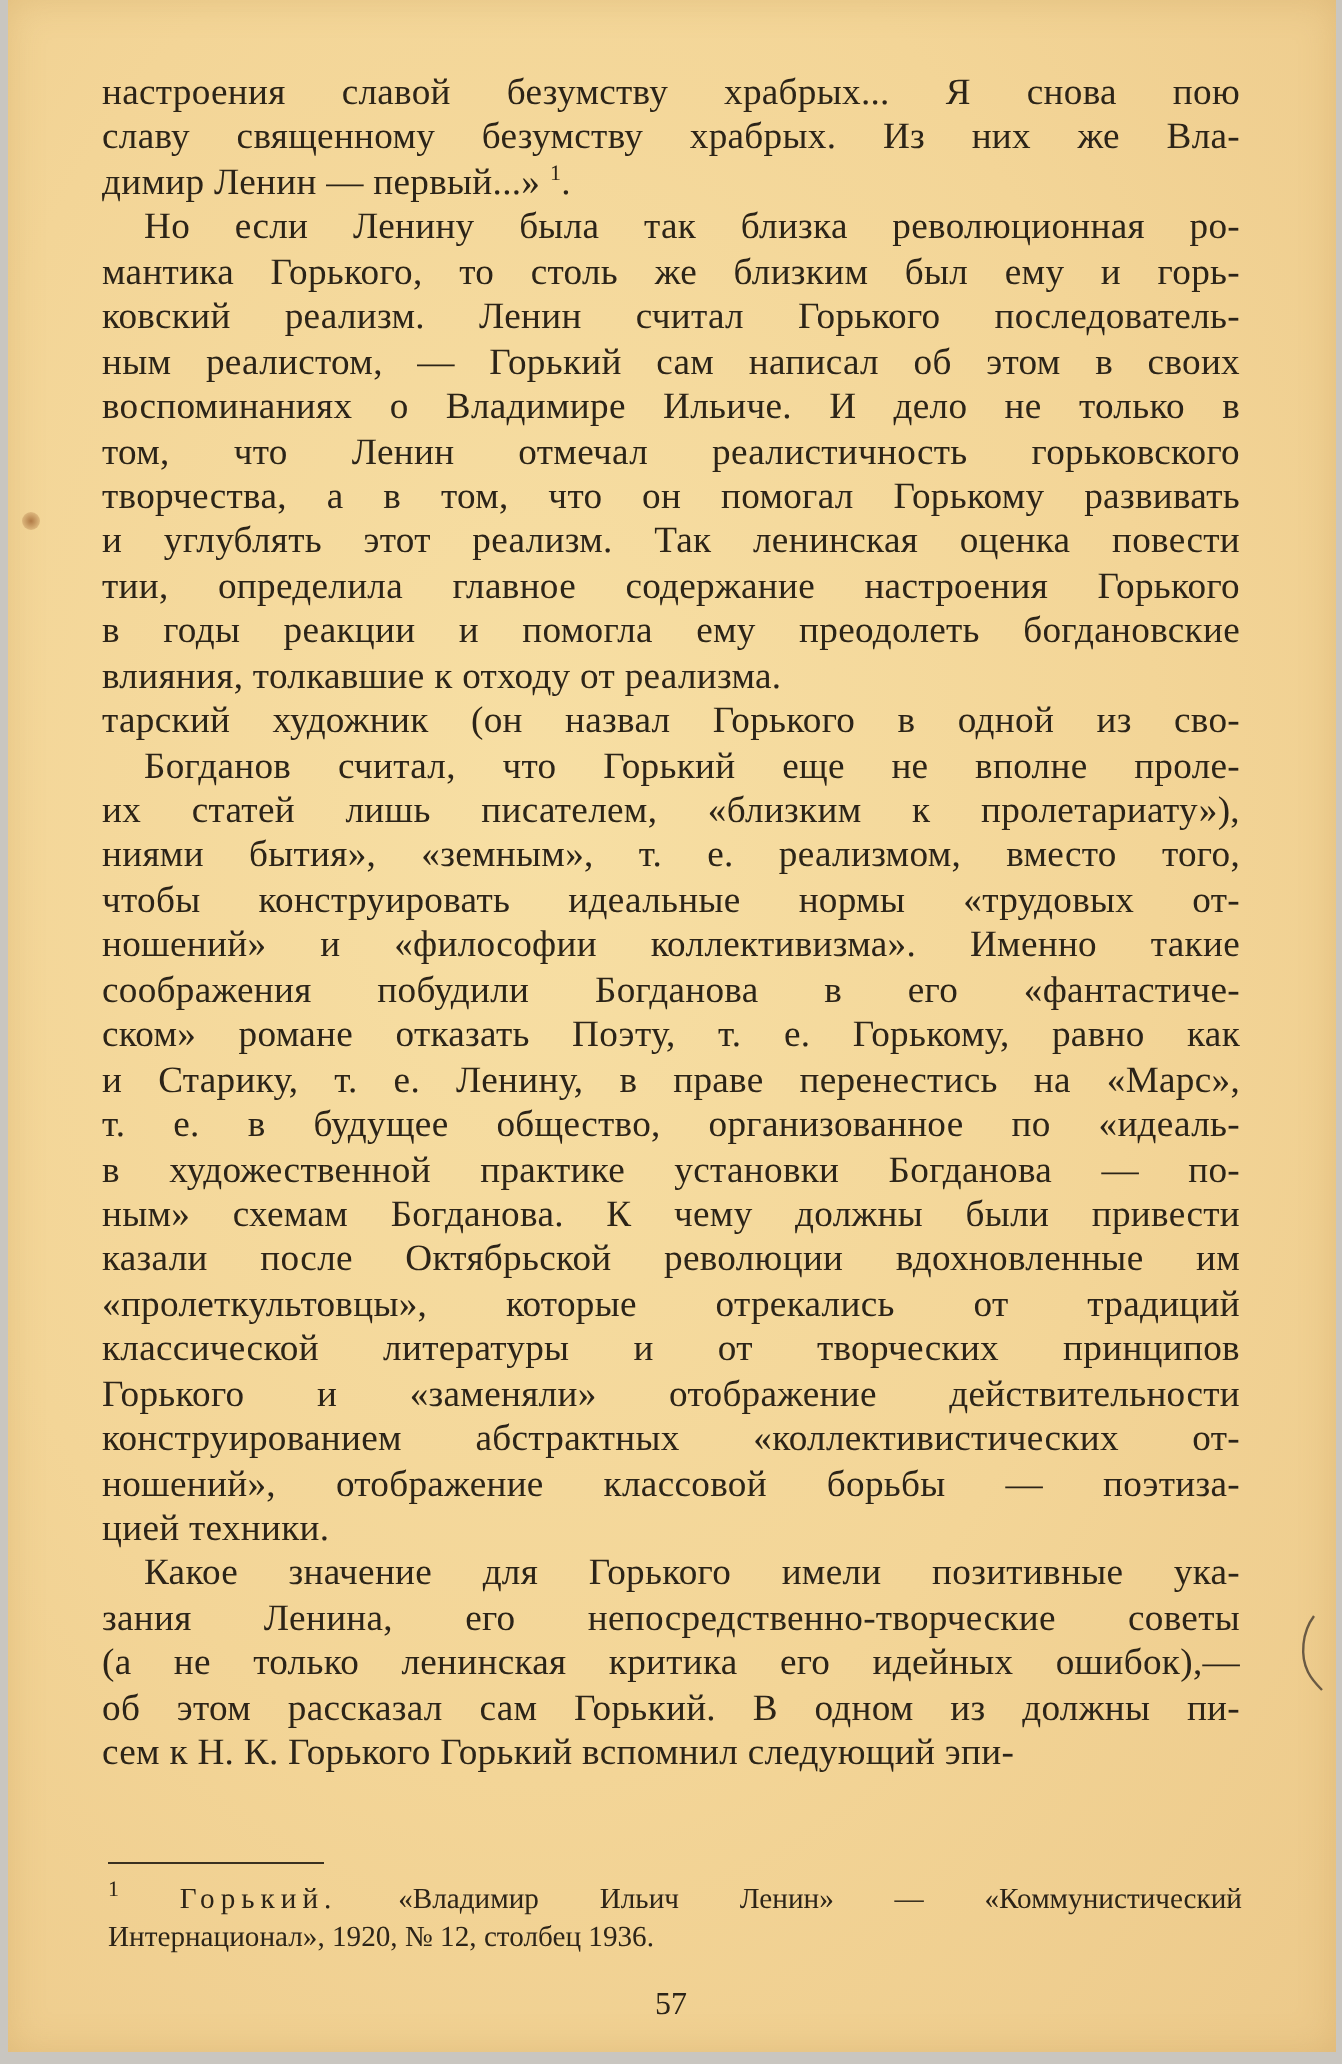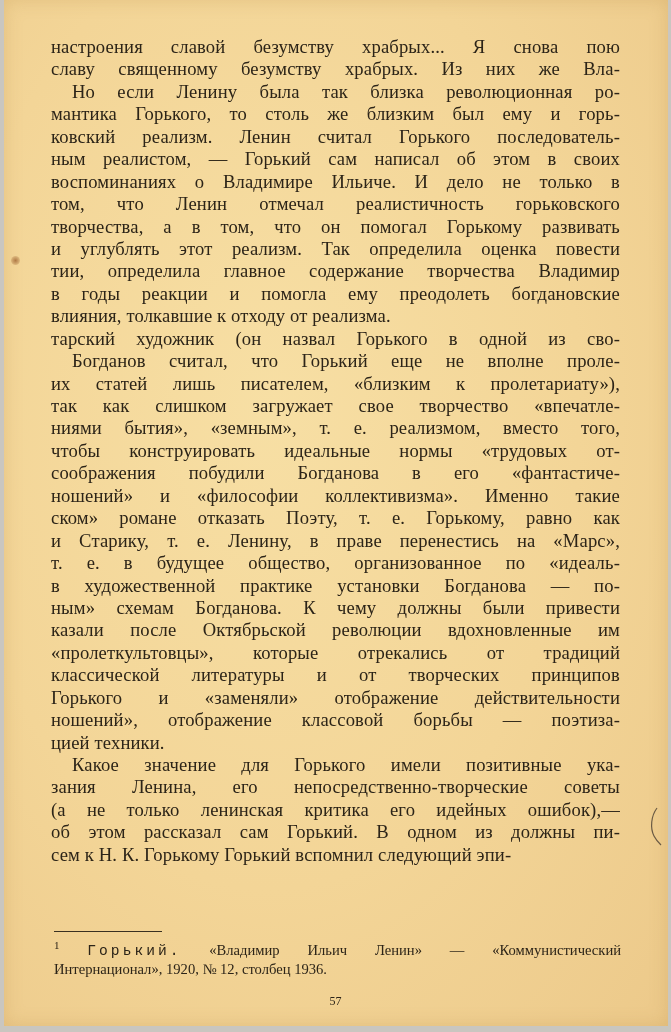--- a/index.html
+++ b/index.html
@@ -70,83 +70,84 @@
       position: absolute;
       left: 50px;
       top: 941px;
       width: 567px;
       font-family: "Liberation Serif", "DejaVu Serif", serif;
       font-size: 14.6px;
       line-height: 19px;
       color: #2c2418;
     }
     .footnote .line { height: 19px; }
-    .footnote .spaced { letter-spacing: 3px; font-family: Liberation Mono, monospace; }
+    .footnote .spaced { letter-spacing: 3px; }
     .page-number {
       position: absolute;
       left: 0;
       width: 671px;
       top: 994px;
       text-align: center;
       font-family: "Liberation Serif", "DejaVu Serif", serif;
-      font-size: 12px;
+      font-size: 16px;
       color: #2c2418;
     }
     .margin-mark {
       position: absolute;
       left: 644px;
       top: 806px;
       width: 14px;
       height: 40px;
     }
   </style>
 </head>
 <body>
 
 <div class="page">
   <div class="stain"></div>
 
   <div class="text-block" id="text-block">
       <span class="line"><span>настроения славой безумству храбрых... Я снова пою</span></span>
       <span class="line"><span>славу священному безумству храбрых. Из них же Вла-</span></span>
+      <span class="line last"><span>димир Ленин — первый...»</span> <sup class="fn-mark">1</sup><span>.</span></span>
       <span class="line indent"><span>Но если Ленину была так близка революционная ро-</span></span>
       <span class="line"><span>мантика Горького, то столь же близким был ему и горь-</span></span>
       <span class="line"><span>ковский реализм. Ленин считал Горького последователь-</span></span>
       <span class="line"><span>ным реалистом, — Горький сам написал об этом в своих</span></span>
       <span class="line"><span>воспоминаниях о Владимире Ильиче. И дело не только в</span></span>
       <span class="line"><span>том, что Ленин отмечал реалистичность горьковского</span></span>
       <span class="line"><span>творчества, а в том, что он помогал Горькому развивать</span></span>
-      <span class="line"><span>и углублять этот реализм. Так определила оценка повести</span></span>
-      <span class="line"><span>тии, определила главное содержание творчества Владимир</span></span>
+      <span class="line"><span>и углублять этот реализм. Так ленинская оценка повести</span></span>
+      <span class="line"><span>тии, определила главное содержание настроения Горького</span></span>
       <span class="line"><span>в годы реакции и помогла ему преодолеть богдановские</span></span>
       <span class="line last"><span>влияния, толкавшие к отходу от реализма.</span></span>
       <span class="line"><span>тарский художник (он назвал Горького в одной из сво-</span></span>
       <span class="line indent"><span>Богданов считал, что Горький еще не вполне проле-</span></span>
       <span class="line"><span>их статей лишь писателем, «близким к пролетариату»),</span></span>
-      <span class="line"><span>так как слишком загружает свое творчество «впечатле-</span></span>
       <span class="line"><span>ниями бытия», «земным», т. е. реализмом, вместо того,</span></span>
       <span class="line"><span>чтобы конструировать идеальные нормы «трудовых от-</span></span>
+      <span class="line"><span>ношений» и «философии коллективизма». Именно такие</span></span>
       <span class="line"><span>соображения побудили Богданова в его «фантастиче-</span></span>
-      <span class="line"><span>ношений» и «философии коллективизма». Именно такие</span></span>
       <span class="line"><span>ском» романе отказать Поэту, т. е. Горькому, равно как</span></span>
       <span class="line"><span>и Старику, т. е. Ленину, в праве перенестись на «Марс»,</span></span>
       <span class="line"><span>т. е. в будущее общество, организованное по «идеаль-</span></span>
       <span class="line"><span>в художественной практике установки Богданова — по-</span></span>
       <span class="line"><span>ным» схемам Богданова. К чему должны были привести</span></span>
       <span class="line"><span>казали после Октябрьской революции вдохновленные им</span></span>
       <span class="line"><span>«пролеткультовцы», которые отрекались от традиций</span></span>
       <span class="line"><span>классической литературы и от творческих принципов</span></span>
       <span class="line"><span>Горького и «заменяли» отображение действительности</span></span>
+      <span class="line"><span>конструированием абстрактных «коллективистических от-</span></span>
       <span class="line"><span>ношений», отображение классовой борьбы — поэтиза-</span></span>
       <span class="line last"><span>цией техники.</span></span>
       <span class="line indent"><span>Какое значение для Горького имели позитивные ука-</span></span>
       <span class="line"><span>зания Ленина, его непосредственно-творческие советы</span></span>
       <span class="line"><span>(а не только ленинская критика его идейных ошибок),—</span></span>
       <span class="line"><span>об этом рассказал сам Горький. В одном из должны пи-</span></span>
-      <span class="line last"><span>сем к Н. К. Горькому Горький вспомнил следующий эпи-</span></span>
+      <span class="line last"><span>сем к Н. К. Горького Горький вспомнил следующий эпи-</span></span>
     </div>
 
   <div class="footnote-rule"></div>
 
   <div class="footnote">
     <span class="line">
       <sup class="fn-mark">1</sup>
       <span class="spaced">Горький.</span>
       <span>«Владимир Ильич Ленин» — «Коммунистический</span>
     </span>

